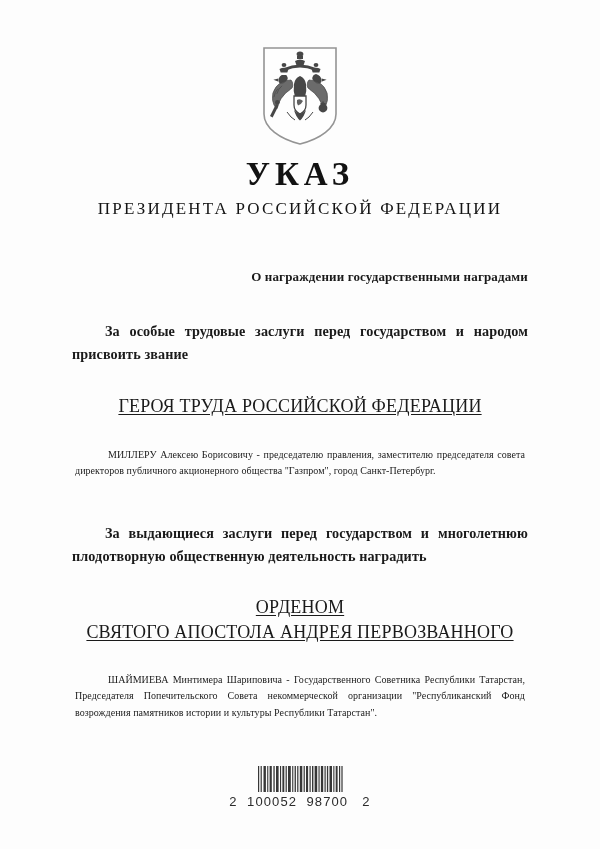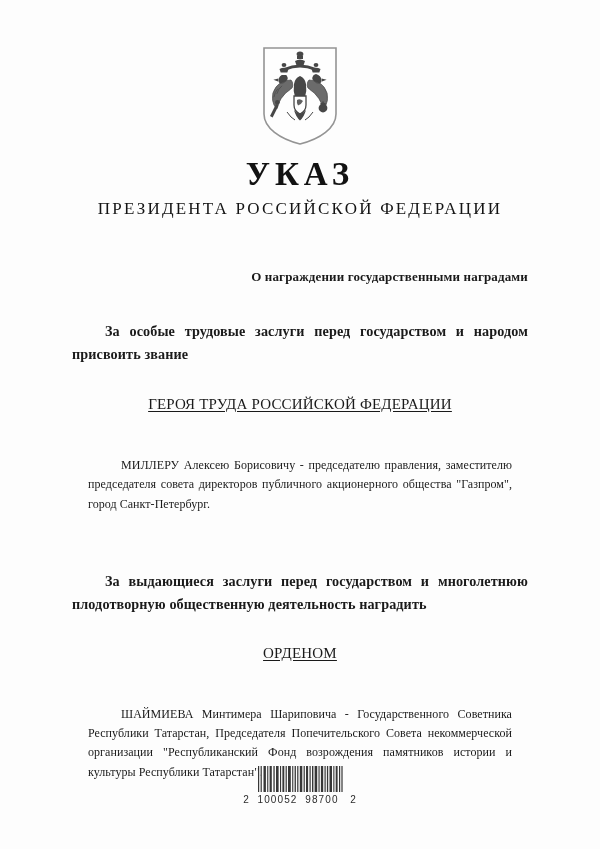--- a/index.html
+++ b/index.html
@@ -89,37 +89,37 @@
     font-size: 14.2px;
     font-weight: bold;
     line-height: 1.62;
     margin: 0;
     text-indent: 33px;
     letter-spacing: 0.1px;
   }
 
   .award {
     text-align: center;
-    font-size: 15px;
+    font-size: 18px;
     font-weight: normal;
     line-height: 1.36;
     letter-spacing: 0.2px;
     margin: 0;
   }
   .award u, .award .u {
     text-decoration: underline;
     text-underline-offset: 2px;
   }
 
   .recipient {
     text-align: justify;
     text-justify: inter-word;
-    font-size: 12px;
+    font-size: 10px;
     line-height: 1.62;
-    margin: 16px;
+    margin: 3px;
     text-indent: 33px;
     letter-spacing: 0.05px;
   }
 
   .gap-a { height: 28px; }
   .gap-b { height: 25px; }
   .gap-c { height: 40px; }
   .gap-d { height: 27px; }
   .gap-e { height: 25px; }
 
@@ -133,21 +133,21 @@
     flex-direction: column;
     align-items: center;
   }
   .barcode-bars {
     display: block;
     opacity: 0.88;
   }
   .barcode-digits {
     margin-top: 2px;
     font-family: "Liberation Sans", "DejaVu Sans", sans-serif;
-    font-size: 10px;
+    font-size: 13px;
     letter-spacing: 1.1px;
     color: #2b2b2b;
     white-space: pre;
   }
 </style>
 </head>
 <body>
 
 <div class="page">
 
@@ -222,20 +222,21 @@
     <p class="recipient">МИЛЛЕРУ Алексею Борисовичу - председателю правления, заместителю председателя совета директоров публичного акционерного общества "Газпром", город Санкт-Петербург.</p>
 
     <div class="gap-c"></div>
 
     <p class="lead">За выдающиеся заслуги перед государством и многолетнюю плодотворную общественную деятельность наградить</p>
 
     <div class="gap-d"></div>
 
     <p class="award">
       <span class="u">ОРДЕНОМ</span><br>
+      <span class="u">СВЯТОГО АПОСТОЛА АНДРЕЯ ПЕРВОЗВАННОГО</span>
     </p>
 
     <div class="gap-e"></div>
 
     <p class="recipient">ШАЙМИЕВА Минтимера Шариповича - Государственного Советника Республики Татарстан, Председателя Попечительского Совета некоммерческой организации "Республиканский Фонд возрождения памятников истории и культуры Республики Татарстан".</p>
 
   </div>
 
   <div class="barcode-wrap">
     <svg class="barcode-bars" width="86" height="26" viewBox="0 0 86 26" aria-hidden="true">

